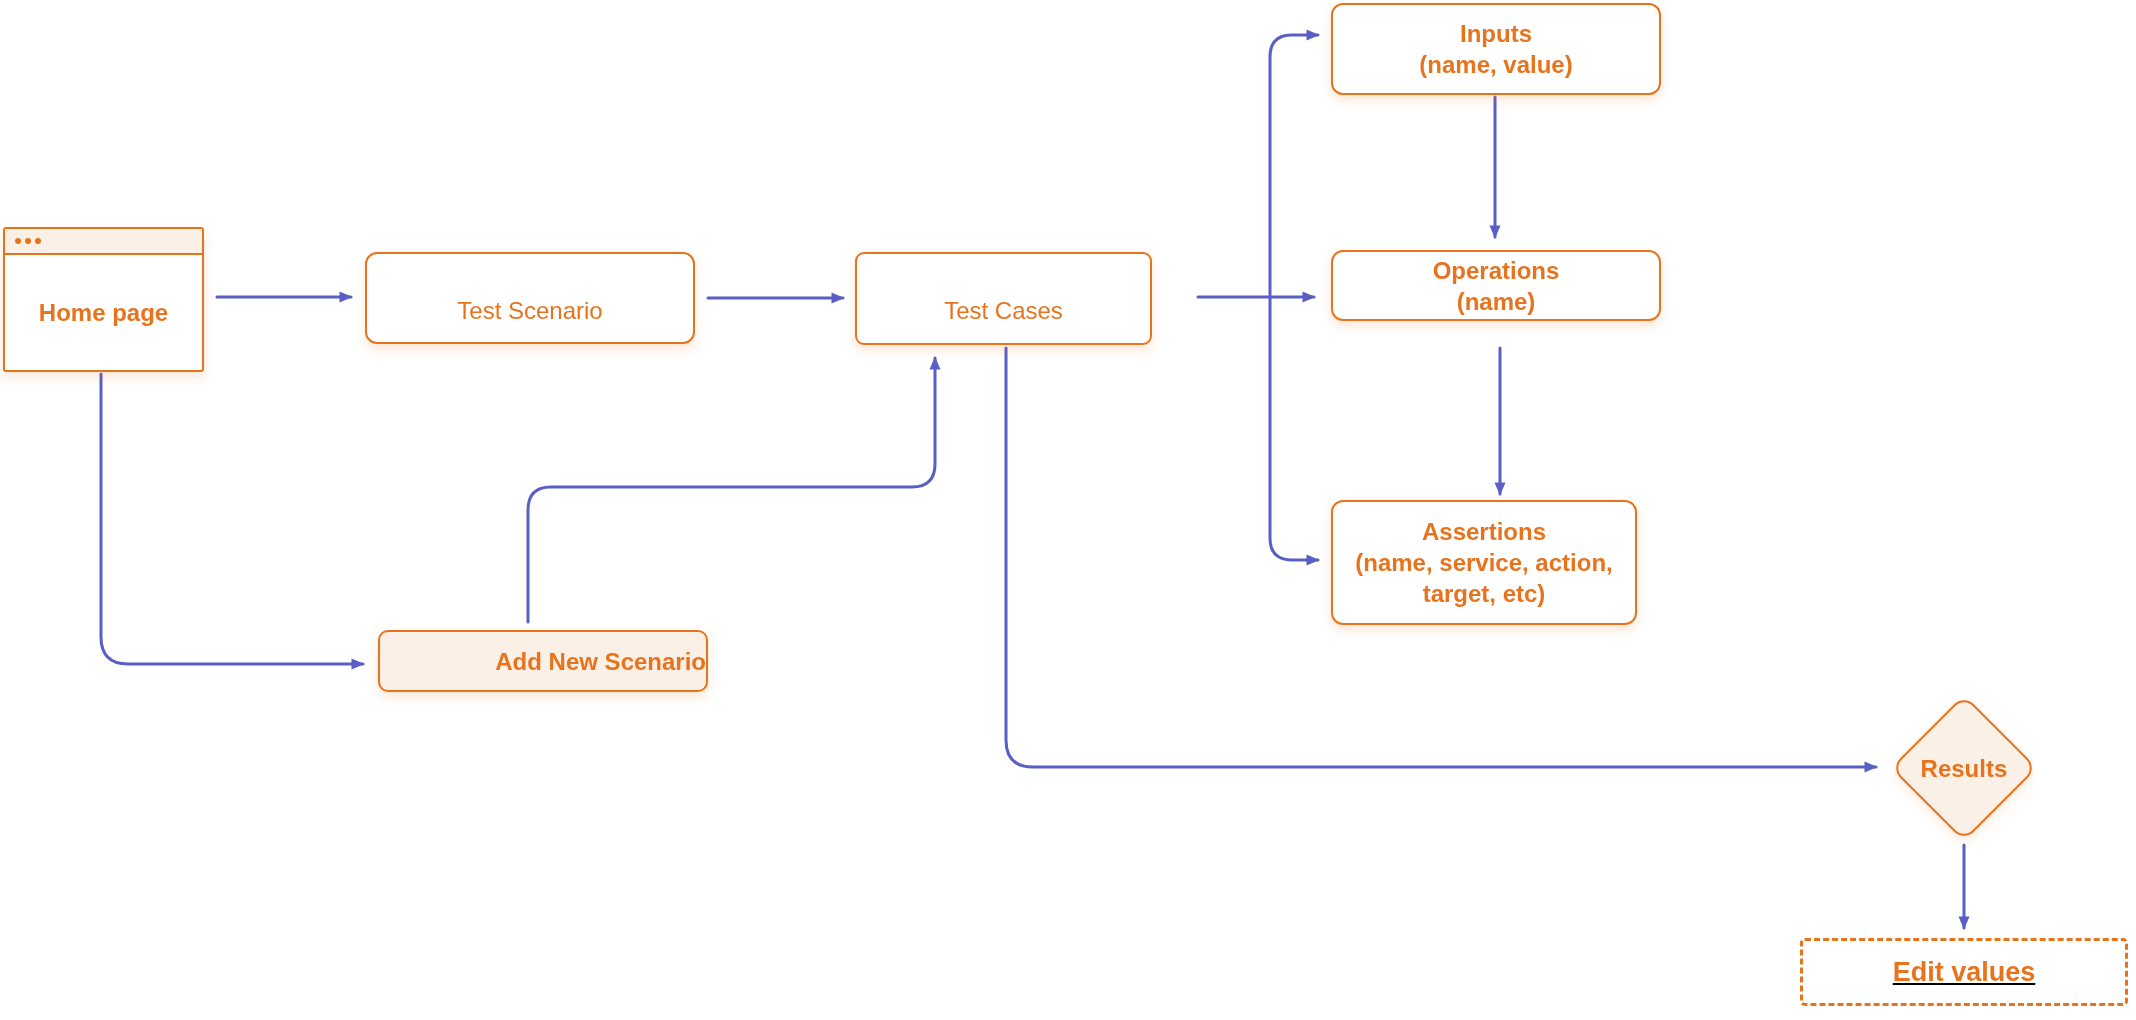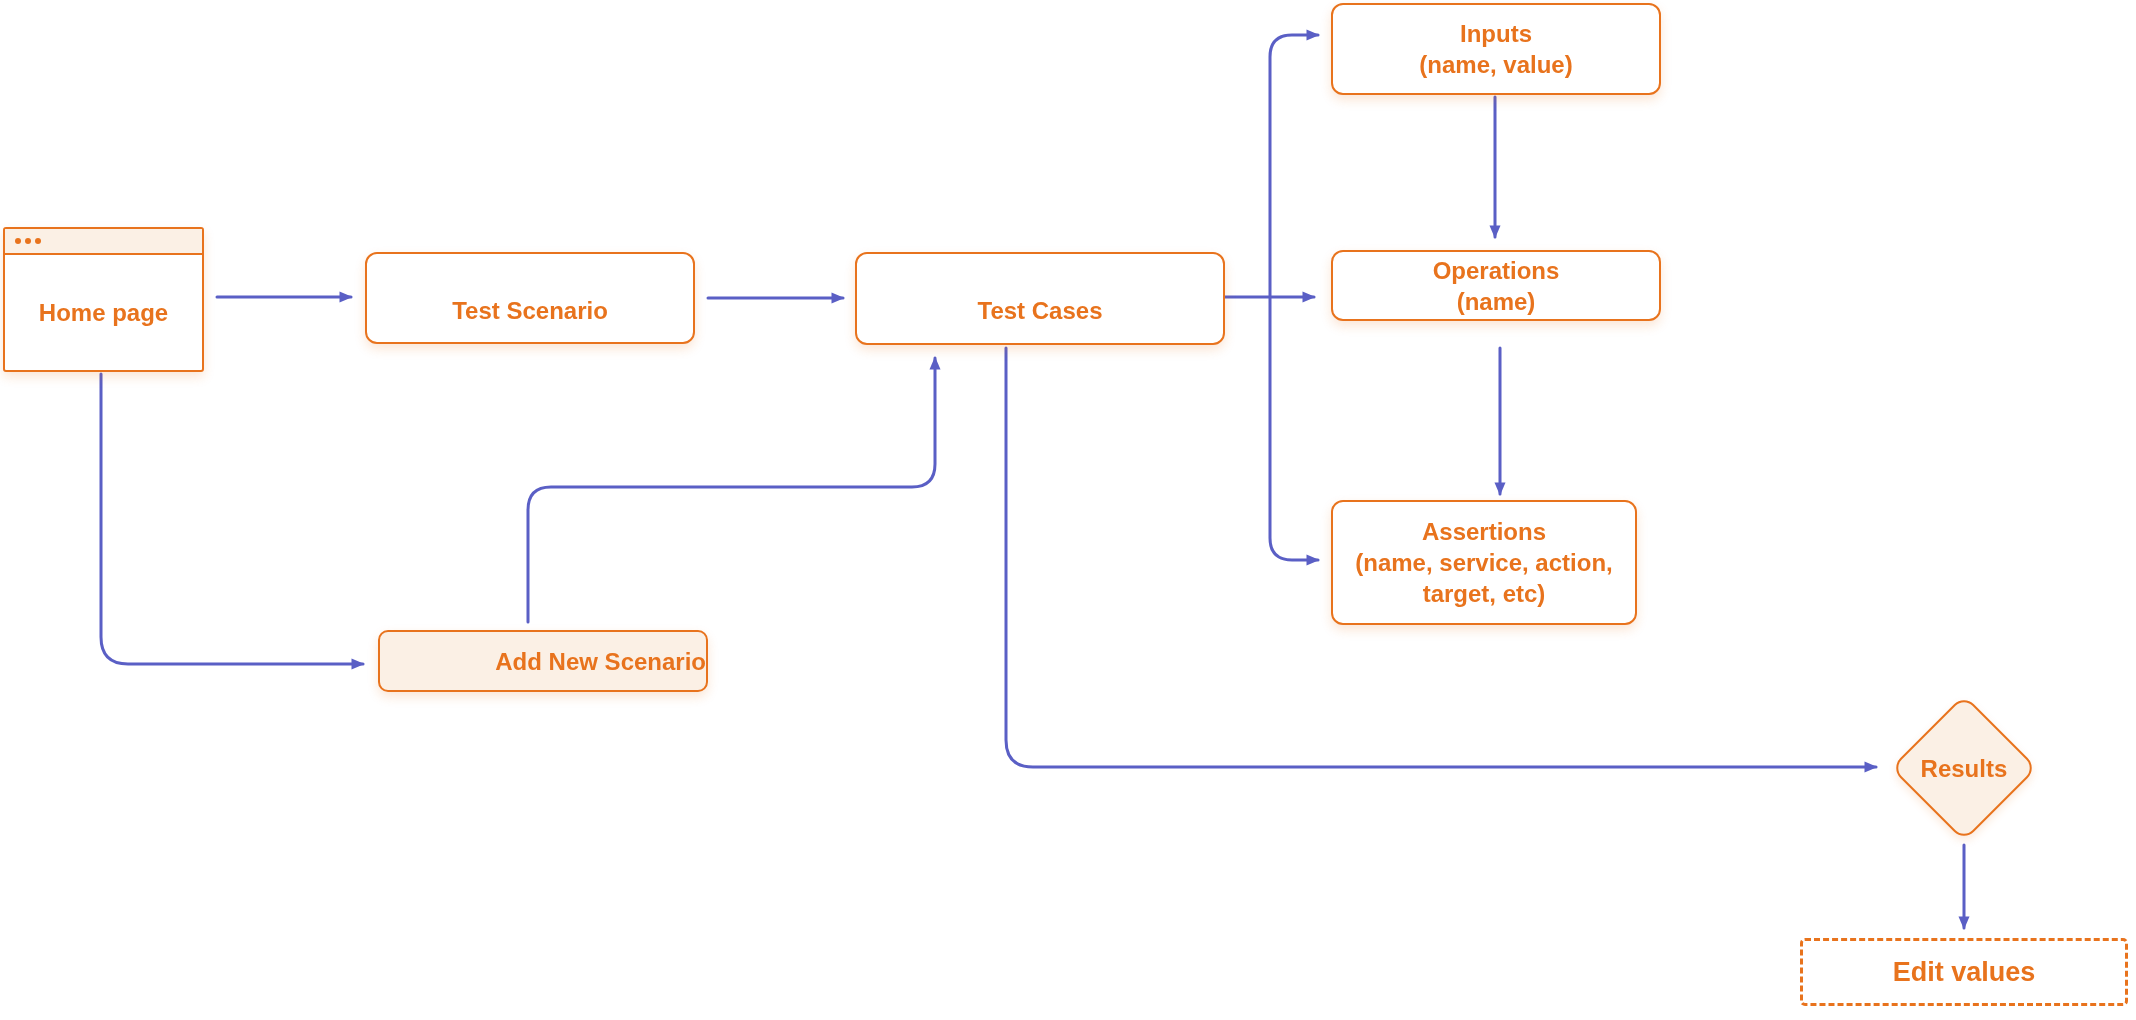--- a/index.html
+++ b/index.html
@@ -49,21 +49,21 @@
     border-radius: 5px;
     box-shadow: none;
   }
   .node-label {
     color: var(--accent, #e8731d);
     font-size: 24px;
     line-height: 31px;
     font-weight: 700;
     white-space: pre-line;
   }
-  .regular .node-label { font-weight: 700; margin-top: 24px; }
+  .regular .node-label { font-weight: 400; margin-top: 24px; }
 
   
   .browser {
     background: #ffffff;
     border: 2.5px solid var(--accent, #e8731d);
     border-radius: 3px;
     box-shadow: 0 5px 11px rgba(232, 115, 29, 0.18);
     flex-direction: column;
     align-items: stretch;
     justify-content: flex-start;
@@ -134,21 +134,21 @@
     </div>
     <div class="browser-body">
       <span class="node-label">Home page</span>
     </div>
   </div>
 
   <div class="node rect regular" style="left:365px; top:252px; width:330px; height:92px;">
     <span class="node-label">Test Scenario</span>
   </div>
 
-  <div class="node rect regular" style="left:855px; top:252px; width:370px; height:93px;">
+  <div class="node rect regular" style="left:855px; top:252px; width:297px; height:93px;border-radius:9px;">
     <span class="node-label">Test Cases</span>
   </div>
 
   <div class="node rect" style="left:1331px; top:3px; width:330px; height:92px;">
     <span class="node-label">Inputs
 (name, value)</span>
   </div>
 
   <div class="node rect" style="left:1331px; top:250px; width:330px; height:71px;">
     <span class="node-label">Operations
@@ -162,17 +162,17 @@
   </div>
 
   <div class="node rect soft" style="left:378px; top:630px; width:330px; height:62px; border-radius:10px;justify-content:flex-end;">
     <span class="node-label">Add New Scenario</span>
   </div>
 
   <div class="node diamond" style="left:1912px; top:716px; width:104px; height:104px;">
     <span class="node-label">Results</span>
   </div>
 
-  <div class="node dashed" style="left:1800px; top:938px; width:328px; height:68px;">
+  <div class="node dashed" style="left:1800px; top:938px; width:328px; height:68px;text-decoration:underline;">
     <span class="node-label" style="font-size:27px;">Edit values</span>
   </div>
 
 </div>
 
 </body></html>

